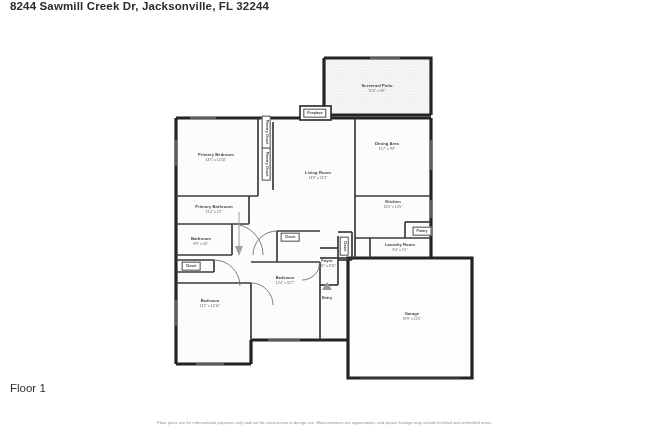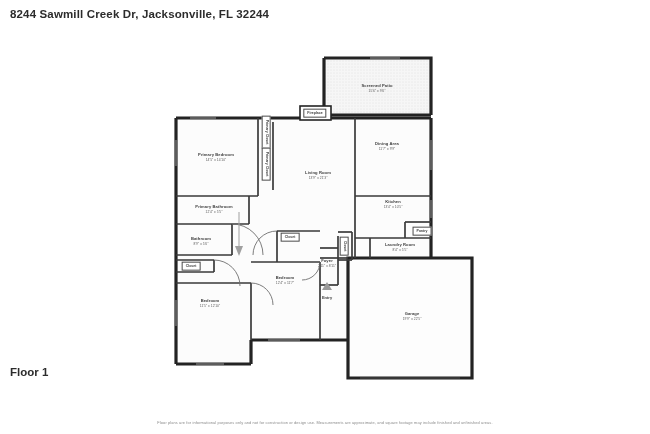--- a/index.html
+++ b/index.html
@@ -6,27 +6,27 @@
   html,body{margin:0;padding:0;}
   body{
     width:650px;height:434px;
     background:#ffffff;
     font-family:"Liberation Sans", sans-serif;
     color:#3a3a3a;
     overflow:hidden;
     position:relative;
   }
   #page-title{
-    position:absolute;left:10px;top:8px;
+    position:absolute;left:10px;top:0;
     font-size:11.5px;font-weight:bold;color:#2c2c2c;
     letter-spacing:.15px;
   }
   #floor-label{
-    position:absolute;left:10px;top:366px;
-    font-size:11.5px;font-weight:bold;color:#2c2c2c;
+    position:absolute;left:10px;top:382px;
+    font-size:11.5px;font-weight:normal;color:#2c2c2c;
   }
   #disclaimer{
     position:absolute;left:0;right:0;top:420px;
     text-align:center;font-size:3.9px;color:#8a8a8a;
     letter-spacing:.12px;
   }
   
   #plan{
     position:absolute;left:0;top:0;width:650px;height:410px;
   }

